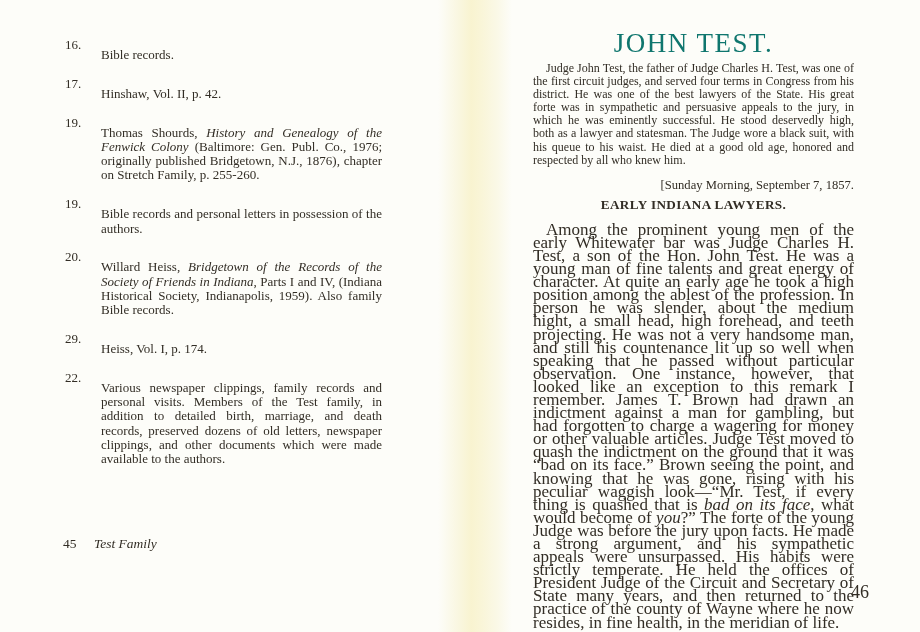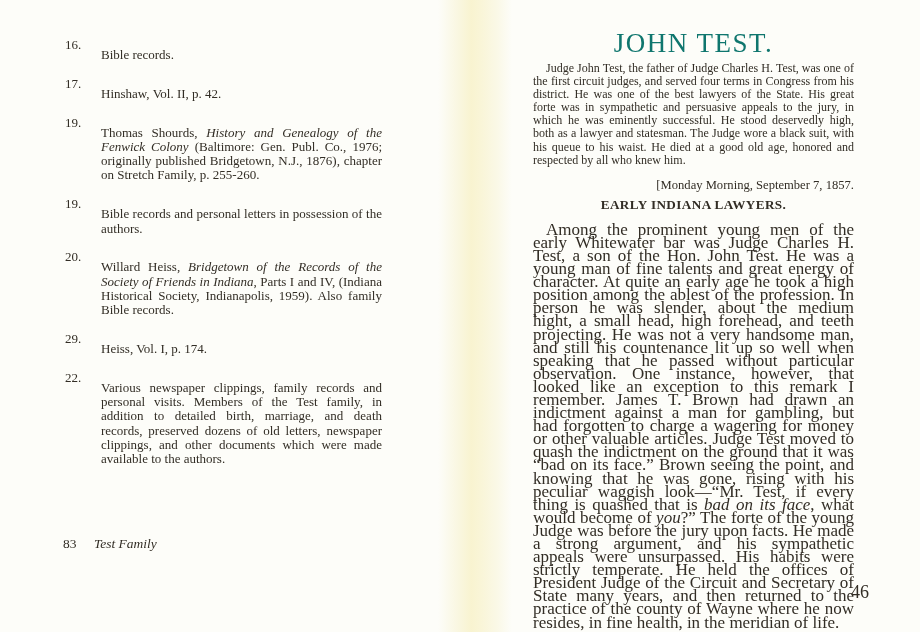--- a/index.html
+++ b/index.html
@@ -131,31 +131,31 @@
   </div>
 
   <div class="footnote">
     <span class="fn-num">22.</span>
     <p class="fn-text"><span>Various newspaper clippings, family records and personal visits. Members of the Test family, in addition to detailed birth, marriage, and death records, preserved dozens of old letters, newspaper clippings, and other documents which were made available to the authors.</span></p>
   </div>
 
 </div>
 
 <div class="left-footer">
-  <span class="pg-num">83</span>
+  <span class="pg-num">45</span>
   <span class="running-title">Test Family</span>
 </div>
 
 <div class="right-page">
 
   <h1 class="article-title">JOHN TEST.</h1>
 
   <p class="intro-para">Judge John Test, the father of Judge Charles H. Test, was one of the first circuit judges, and served four terms in Congress from his district. He was one of the best lawyers of the State. His great forte was in sympathetic and persuasive appeals to the jury, in which he was eminently successful. He stood deservedly high, both as a lawyer and statesman. The Judge wore a black suit, with his queue to his waist. He died at a good old age, honored and respected by all who knew him.</p>
 
-  <p class="dateline">[Monday Morning, September 7, 1857.</p>
+  <p class="dateline">[Sunday Morning, September 7, 1857.</p>
 
   <h2 class="section-heading">EARLY INDIANA LAWYERS.</h2>
 
   <p class="body-para"><span>Among the prominent young men of the early Whitewater bar was Judge Charles H. Test, a son of the Hon. John Test. He was a young man of fine talents and great energy of character. At quite an early age he took a high position among the ablest of the profession. In person he was slender, about the medium hight, a small head, high forehead, and teeth projecting. He was not a very handsome man, and still his countenance lit up so well when speaking that he passed without particular observation. One instance, however, that looked like an exception to this remark I remember. James T. Brown had drawn an indictment against a man for gambling, but had forgotten to charge a wagering for money or other valuable articles. Judge Test moved to quash the indictment on the ground that it was “bad on its face.” Brown seeing the point, and knowing that he was gone, rising with his peculiar waggish look—“Mr. Test, if every thing is quashed that is </span><em>bad on its face</em><span>, what would become of </span><em>you</em><span>?” The forte of the young Judge was before the jury upon facts. He made a strong argument, and his sympathetic appeals were unsurpassed. His habits were strictly temperate. He held the offices of President Judge of the Circuit and Secretary of State many years, and then returned to the practice of the county of Wayne where he now resides, in fine health, in the meridian of life.</span></p>
 
   <p class="credit-line">(Reprinted by permission of the W.H. Smith Memorial Library of the Indiana Historical Society from “Early Indiana Trials and Sketches,” by Hon. O.H. Smith, 1858.</p>
 
 </div>
 
 <div class="right-footer">

